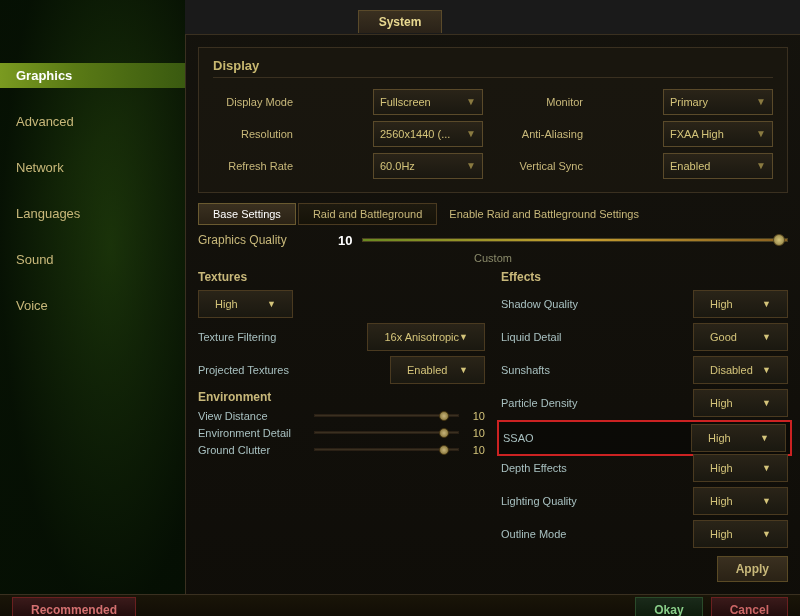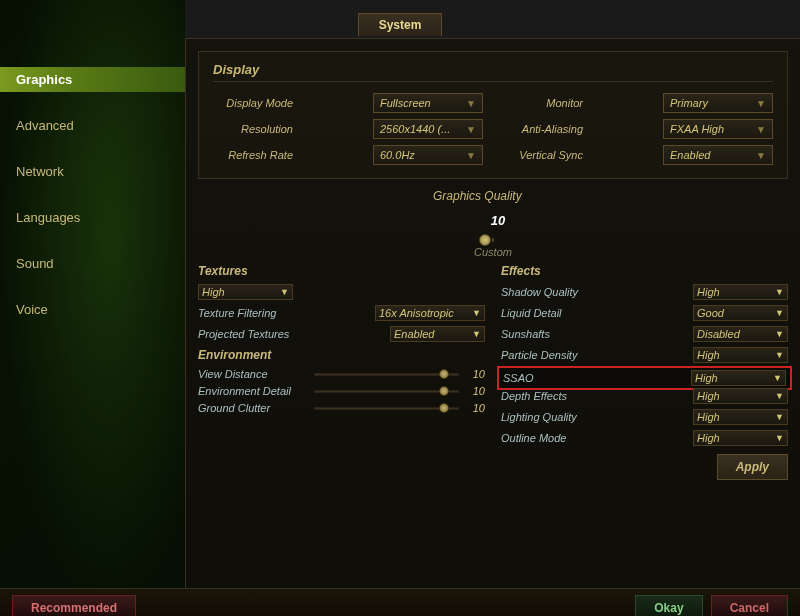--- a/index.html
+++ b/index.html
@@ -91,21 +91,20 @@
 
     
     .main-panel {
       flex: 1;
       background: linear-gradient(to bottom, rgba(20,18,12,0.95) 0%, rgba(15,13,8,0.97) 100%);
       border-left: 1px solid #3a3020;
       border-top: 1px solid #3a3020;
       padding: 12px;
       overflow-y: auto;
       position: relative;
-      font-style: italic;
     }
 
     .section-title {
       color: #c8b870;
       font-size: 13px;
       font-weight: bold;
       margin-bottom: 8px;
       padding-bottom: 4px;
       border-bottom: 1px solid #3a3020;
     }
@@ -143,21 +142,21 @@
       background: linear-gradient(to bottom, #2a2418 0%, #1a1810 100%);
       border: 1px solid #5a4a2a;
       color: #d4c47a;
       font-size: 11px;
       padding: 2px 6px;
       cursor: pointer;
       display: flex;
       align-items: center;
       justify-content: space-between;
       min-width: 110px;
-      height: 20px;
+      height: 26px;
     }
     .dropdown-arrow {
       color: #8a7a40;
       margin-left: 6px;
       font-size: 10px;
     }
 
     
     .tabs-row {
       display: flex;
@@ -186,21 +185,20 @@
       color: #c8b87a;
       cursor: pointer;
     }
 
     
     .quality-row {
       display: flex;
       align-items: center;
       gap: 10px;
       margin-bottom: 4px;
-      flex-direction: column;
     }
     .quality-label {
       font-size: 12px;
       color: #c8b87a;
       min-width: 120px;
     }
     .quality-value {
       color: #ffffff;
       font-size: 13px;
       font-weight: bold;
@@ -263,27 +261,27 @@
       font-size: 11px;
       color: #a8c0c0;
       flex: 1;
     }
 
     .setting-dropdown {
       background: linear-gradient(to bottom, #2a2418 0%, #1a1810 100%);
       border: 1px solid #4a3a20;
       color: #d4c47a;
       font-size: 11px;
-      padding: 1px 3px;
+      padding: 1px 16px;
       cursor: pointer;
       display: flex;
       align-items: center;
       justify-content: space-between;
       min-width: 95px;
-      height: 16px;
+      height: 28px;
     }
 
     
     .slider-setting-row {
       display: flex;
       align-items: center;
       margin-bottom: 5px;
       gap: 6px;
     }
     .slider-label {
@@ -476,20 +474,31 @@
               <span class="display-label">Vertical Sync</span>
               <div class="dropdown">
                 <span>Enabled</span>
                 <span class="dropdown-arrow">▼</span>
               </div>
             </div>
           </div>
         </div>
       </div>
 
+      <div class="tabs-row">
+        <div class="tab-btn active">
+          <span>Base Settings</span>
+        </div>
+        <div class="tab-btn">
+          <span>Raid and Battleground</span>
+        </div>
+        <span class="tab-enable-label">
+          <span>Enable Raid and Battleground Settings</span>
+        </span>
+      </div>
 
       <div class="quality-row">
         <span class="quality-label">Graphics Quality</span>
         <span class="quality-value">10</span>
         <div class="quality-slider-container">
           <div class="quality-slider-track">
             <div class="quality-slider-thumb"></div>
           </div>
         </div>
       </div>

